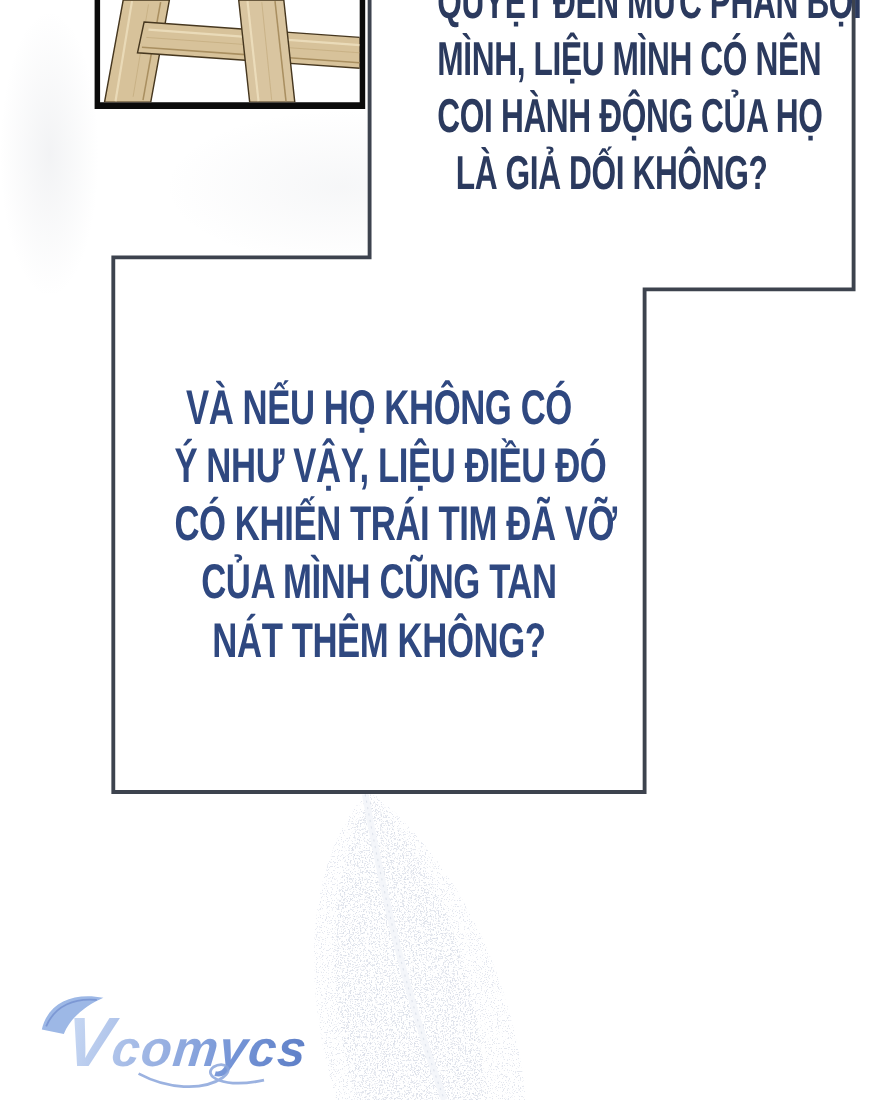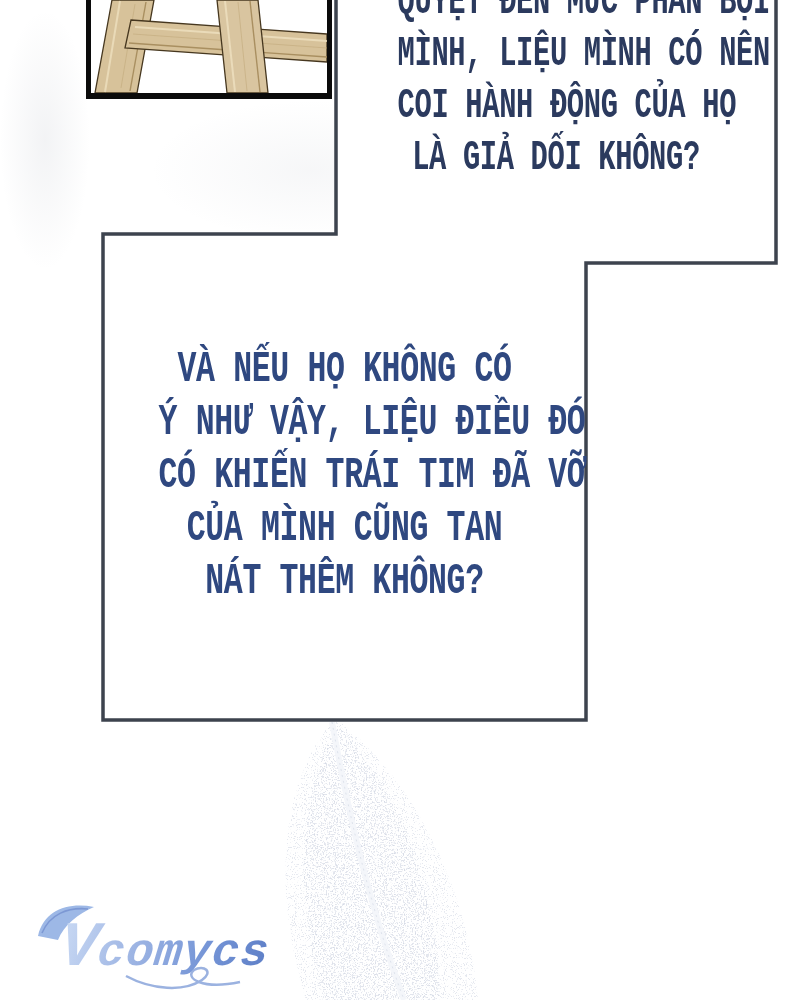--- a/index.html
+++ b/index.html
@@ -2,21 +2,21 @@
 <html style="--speech-text-top: #2b3a5e; --speech-text-main: #2f4880; --box-border: #3d434e; --panel-border: #0b0b0b; --watermark-blue: #7f9cd8; --wood-base: #d7c29a; --feather-speck: #a2aec6;"><head>
 <meta charset="utf-8">
 <style>
   html, body { margin: 0; padding: 0; background: #ffffff; }
   .page {
     position: relative;
     width: 800px;
     height: 1000px;
     overflow: hidden;
     background: #ffffff;
-    font-family: Liberation Mono, monospace;
+    font-family: Liberation Sans, sans-serif;
   }
 
   
   .outline-svg { position: absolute; left: 0; top: 0; }
 
   
   .panel {
     position: absolute;
     left: 86px; top: -6px;
     width: 236px; height: 93px;
@@ -42,20 +42,21 @@
   }
   .speech-top .line {
     font-size: 40px; line-height: 52px;
     color: var(--speech-text-top, #2b3a5e);
     transform: scaleX(0.72) scaleY(1.08);
     transform-origin: 50% 50%;
   }
   .speech-main {
     left: 103px; top: 343px;
     width: 483px; height: 266px;
+    justify-content: center;
   }
   .speech-main .line {
     font-size: 41px; line-height: 53px;
     color: var(--speech-text-main, #2f4880);
     transform: scaleX(0.77) scaleY(1.08);
     transform-origin: 50% 50%;
   }
 
   
   .feather { position: absolute; left: 240px; top: 722px; }

